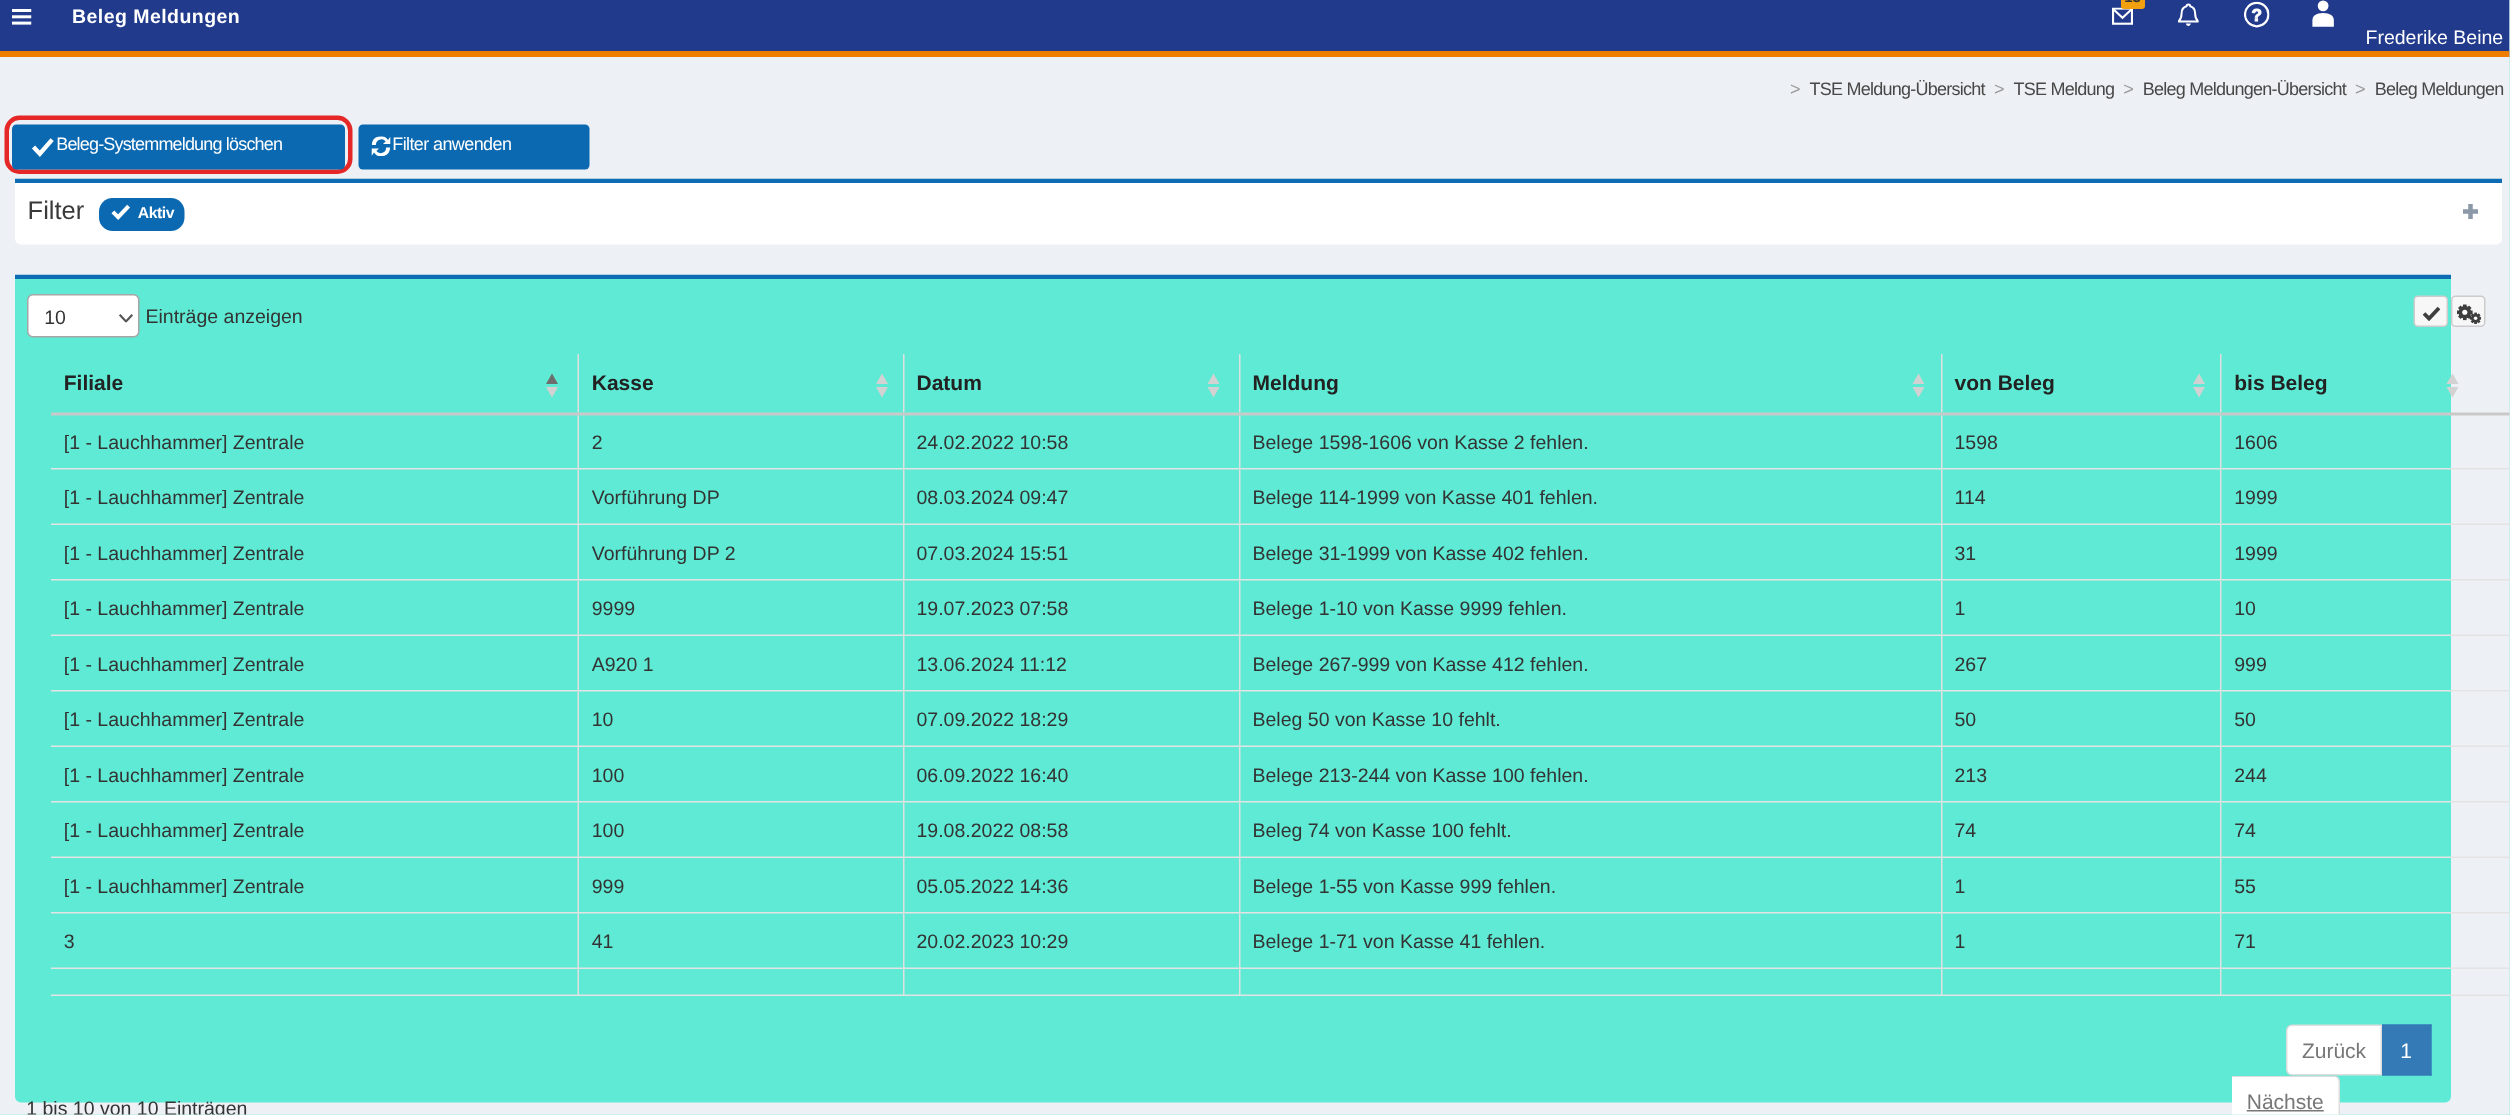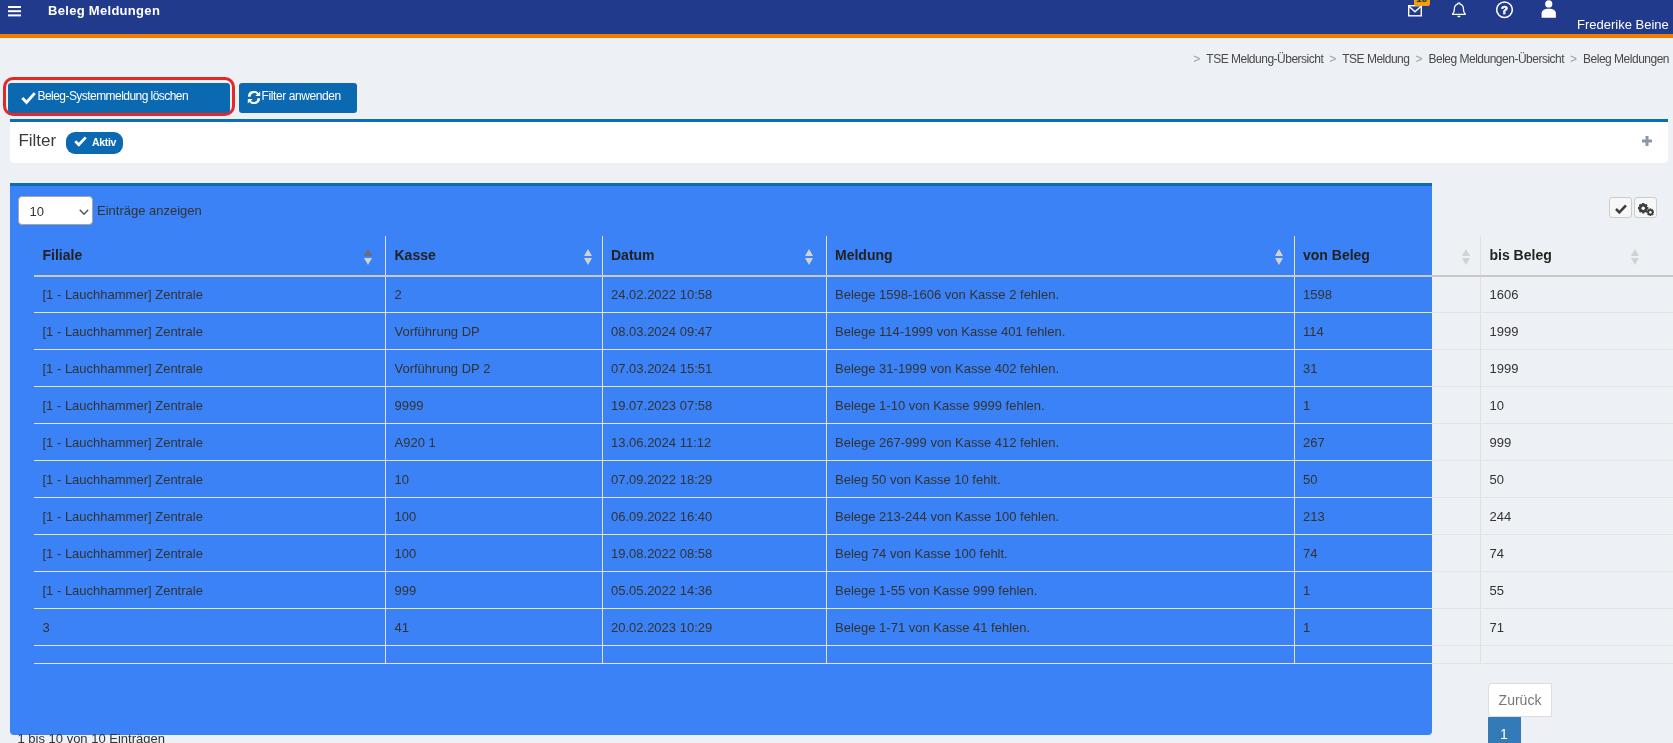--- a/index.html
+++ b/index.html
@@ -13,32 +13,32 @@
 .uname { position:absolute; left:1577px; top:17px; color:#fff; font-size:13px; line-height:15px;text-align:center; }
 
 
 .crumbs { position:absolute; top:52px; left:900px; width:769px; text-align:right; font-size:12px; letter-spacing:-0.5px; color:#484848; white-space:nowrap; }
 .crumbs .sep { color:#9a9a9a; padding:0 6px; letter-spacing:0; }
 
 
 .redbox { position:absolute; left:2.5px; top:77px; width:232px; height:38.5px; border:3.5px solid #e52727; border-radius:10px; }
 .btn { position:absolute; top:82.5px; height:30px; background:#0b69b2; color:#fff; border:none; border-radius:3px; font-size:12px; font-family:"Liberation Sans",sans-serif; text-align:left; padding:0; }
 #btn1 { left:8px; width:222px; }
-#btn2 { left:239px; width:118px; }
+#btn2 { left:239px; width:154px; }
 #btn1 .t { position:absolute; left:29.5px; top:6px; letter-spacing:-0.55px; }
 #btn2 .t { position:absolute; left:22.5px; top:6px; letter-spacing:-0.4px; }
 
 
 .fcard { position:absolute; left:10px; top:119px; width:1658px; height:44px; background:#fff; border-top:3px solid #0e6cb4; border-radius:0 0 4px 4px; }
 .ftitle { position:absolute; left:8.4px; top:9px; font-size:17px; color:#3a3a3a; }
 .fbadge { position:absolute; left:56.4px; top:10px; width:57px; height:22px; background:#0b69b2; border-radius:9px; color:#fff; font-size:10.5px; font-weight:bold; letter-spacing:-0.3px; }
 .fbadge .tx { position:absolute; left:25.5px; top:3.5px; }
 
 
-.tcard { position:absolute; left:10px; top:183px; width:1422px; height:552px; background:#3b82f6; border-top:3px solid #0e6cb4; border-radius:0 0 4px 4px; }
+.tcard { position:absolute; left:10px; top:183px; width:1624px; height:552px; background:#5eead4; border-top:3px solid #0e6cb4; border-radius:0 0 4px 4px; }
 .sel { position:absolute; left:7.5px; top:10px; width:75.5px; height:29px; border:1px solid #a6a6a6; border-radius:4px; background:#fff; }
 .sel span { position:absolute; left:11px; top:7px; font-size:13px; color:#333; }
 .sellbl { position:absolute; left:87px; top:17px; font-size:13px; color:#333; }
 .mini { position:absolute; top:11px; width:23px; height:21px; background:#f7f7f7; border:1px solid #ccc; border-radius:3px; }
 #mini1 { left:1599px; }
 #mini2 { left:1624px; }
 
 table.dt { position:absolute; left:24px; top:50px; border-collapse:collapse; table-layout:fixed; width:1642.5px; }
 table.dt th, table.dt td { border-right:1px solid #e0e0e0; font-weight:normal; text-align:left; padding:0 0 0 8.5px; overflow:hidden; white-space:nowrap; }
 table.dt th { height:39.5px; border-bottom:2px solid #c9c9c9; font-size:14px; font-weight:bold; color:#222; position:relative; }
@@ -46,21 +46,21 @@
 table.dt tr.foot td { height:17.5px; }
 .c1{width:351.5px;} .c2{width:216.5px;} .c3{width:224px;} .c4{width:468px;} .c5{width:186.5px;} .c6{width:196px;}
 .sort { position:absolute; width:9px; height:16.5px; top:12.5px; }
 .sort .up { position:absolute; left:0; top:0; width:0; height:0; border-left:4.5px solid transparent; border-right:4.5px solid transparent; border-bottom:7px solid #d2d2d2; }
 .sort .dn { position:absolute; left:0; bottom:0; width:0; height:0; border-left:4.5px solid transparent; border-right:4.5px solid transparent; border-top:7px solid #d2d2d2; }
 .sort.asc .up { border-bottom-color:#6e6e6e; }
 
 .pinfo { position:absolute; left:7.5px; top:497px; font-size:13px; color:#333;margin-top:48px; }
 .pager { position:absolute; top:497px; left:1478px; height:34px; font-size:14px; }
 .pager a { display:block; float:left; height:34px; line-height:32px; border:1px solid #ddd; background:#fff; color:#777; }
-.pager a.prev { border-radius:4px 0 0 4px; width:64px; text-align:center; }
+.pager a.prev { border-radius:4px 0 0 4px; width:64px; text-align:center;margin-left:36px; }
 .pager a.cur { background:#337ab7; border-color:#337ab7; color:#fff; border-left:none; width:33px; text-align:center; }
 .pager a.next { border-radius:0 4px 4px 0; border-left:none; width:72px; text-align:center;text-decoration:underline; }
 </style>
 </head>
 <body>
 
 <div class="topbar">
   <svg class="abs" style="left:8px;top:5.5px" width="13" height="11" viewBox="0 0 13 11">
     <rect x="0" y="0" width="13" height="2" fill="#fff"></rect>
     <rect x="0" y="4.2" width="13" height="2" fill="#fff"></rect>

